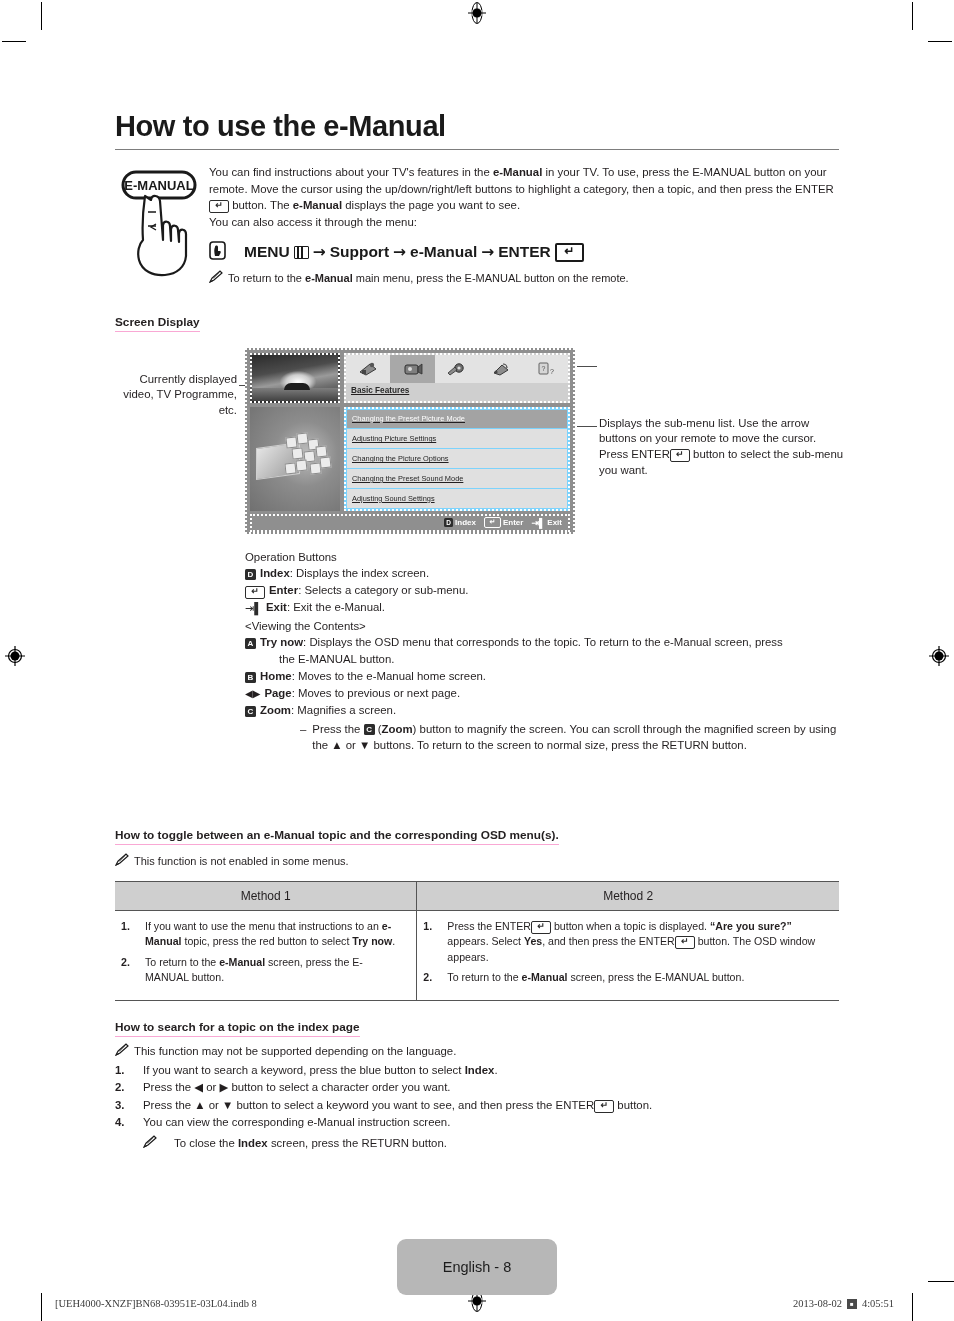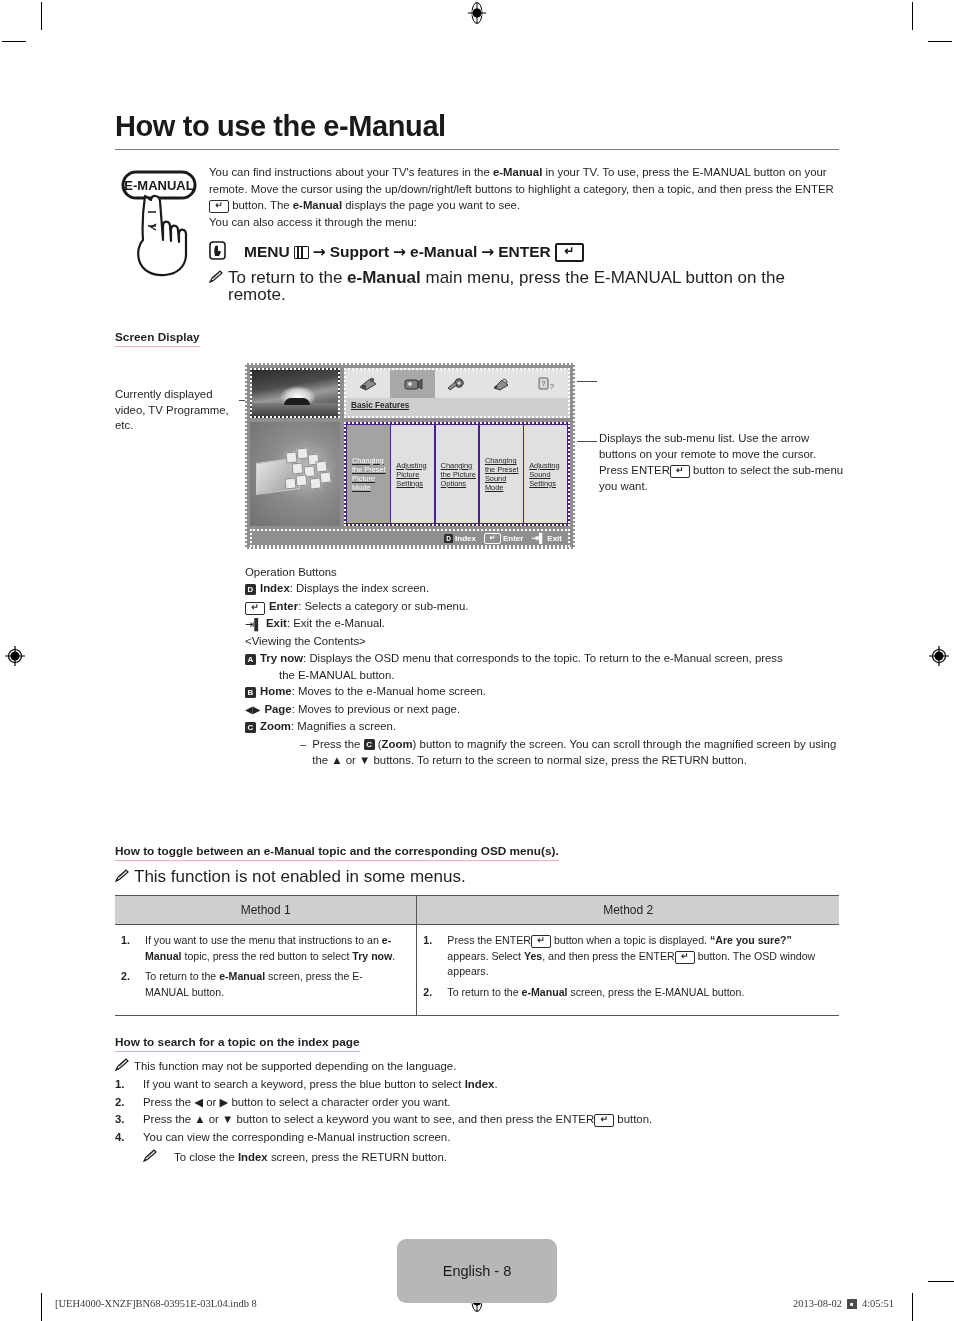--- a/index.html
+++ b/index.html
@@ -75,21 +75,21 @@
     align-items: center;
     gap: 4px;
     color: #1a1a1a;
   }
   .menu-path .pathicon { margin-right: 14px; }
 
   .note-line {
     display: flex;
     align-items: flex-start;
     gap: 4px;
-    font-size: 17px;
+    font-size: 11px;
     line-height: 16.6px;
     margin-top: 6px;
   }
 
   b, strong { font-weight: bold; }
 
   
   .sec-head {
     font-size: 11.8px;
     font-weight: bold;
@@ -103,20 +103,21 @@
   
   .diagram-area {
     position: relative;
     margin-top: 16px;
     height: 195px;
   }
   .cap-left {
     position: absolute;
     left: 0; top: 24px;
     width: 122px;
+    text-align: right;
     font-size: 11.4px;
     line-height: 15.6px;
   }
   .leader { position: absolute; background: #4d4d4d; height: 1px; }
 
   .tvframe {
     position: absolute;
     left: 130px; top: 0;
     width: 330px; height: 186px;
     background: #8f8f8f;
@@ -186,23 +187,23 @@
   .cat-icons .cat svg { display:block; }
   .cat-title {
     font-size: 8.2px; color: #2b2b2b; padding: 3px 0 0 5px;
     font-weight: 600;
   }
 
   .sub-panel {
     border: 2px dotted #fff;
     box-sizing: border-box;
     flex: 1;
-    background: #4c1d95;
+    background: #7dd3fc;
     padding: 1px;
-    display: flex; flex-direction: row; gap: 1.5px;
+    display: flex; flex-direction: column; gap: 1.5px;
   }
   .sub-item {
     flex: 1;
     background: #e0e0e0;
     font-size: 7.4px;
     color: #1f1f1f;
     display: flex; align-items: center;
     padding-left: 5px;
   }
   .sub-item.hl { background: #a3a3a3; color:#fff; }
@@ -308,21 +309,21 @@
   .steps .srow { display: flex; align-items: flex-start; margin-top: 1px; }
   .steps .srow .n { flex: 0 0 28px; font-weight: bold; }
   .steps .srow .t { flex: 1; }
   .steps .noterow { display:flex; align-items:flex-start; gap:4px; }
   .steps .subnote { display:flex; align-items:flex-start; gap:16px; padding-left: 28px; margin-top: 4px; }
 
   
   .pagebadge {
     position: absolute;
     left: 397px; top: 1239px;
-    width: 160px; height: 64px;
+    width: 160px; height: 56px;
     background: #b7b7b7;
     border-radius: 9px;
     display: flex; align-items: center; justify-content: center;
     font-size: 14.5px; color: #1c1c1c;
   }
   .foot-left {
     position: absolute; left: 55px; top: 1298px;
     font-family: "Liberation Serif", serif;
     font-size: 10.5px; color: #3a3a3a;
   }

